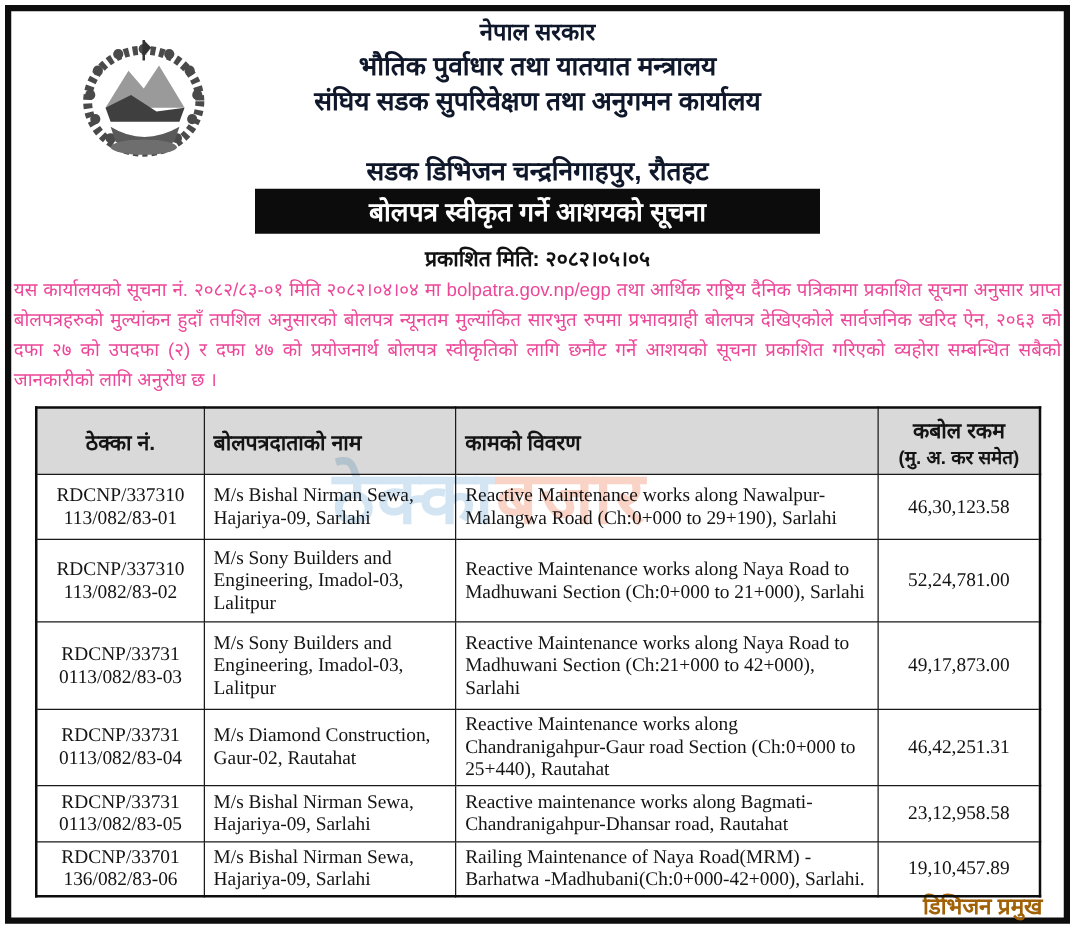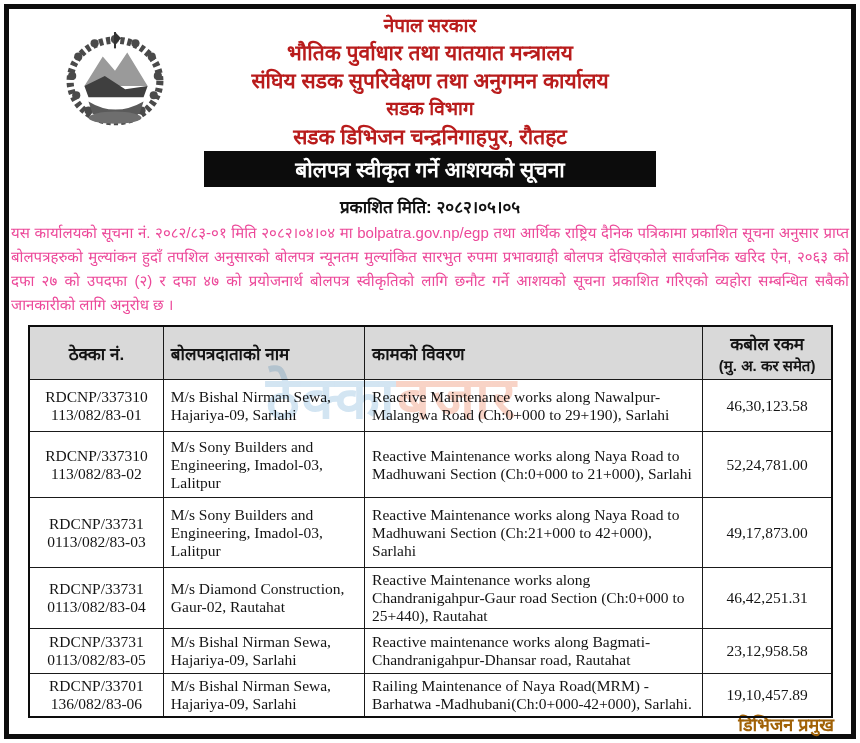--- a/index.html
+++ b/index.html
@@ -3,21 +3,21 @@
 <meta charset="utf-8">
 <style>
   html,body{margin:0;padding:0;background:#fff;}
   .page{
     position:relative;width:860px;height:743px;background:#fff;
     font-family:"Liberation Sans","DejaVu Sans",sans-serif;color:#111;overflow:hidden;
   }
   .frame{position:absolute;left:4px;top:4px;right:4px;bottom:4px;border:5px solid #0d0d0d;pointer-events:none;}
   
   .emblem{position:absolute;left:64px;top:30px;width:102px;height:102px;}
-  .hline{position:absolute;left:0;width:100%;text-align:center;font-weight:bold;color:#b91c1c;}
+  .hline{position:absolute;left:0;width:100%;text-align:center;font-weight:bold;color:#0f172a;}
   .h1{top:12px;font-size:19px;}
   .h2{top:38px;font-size:21px;}
   .h3{top:66px;font-size:21px;}
   .h4{top:95px;font-size:19px;}
   .h5{top:122px;font-size:21px;}
   .banner{
     position:absolute;left:204px;top:151px;width:452px;height:36px;background:#0c0c0c;color:#fff;
     display:flex;align-items:center;justify-content:center;font-size:21px;font-weight:bold;
   }
   .pubdate{position:absolute;left:0;top:195px;width:100%;text-align:center;font-size:17px;font-weight:bold;}
@@ -77,21 +77,20 @@
     <rect x="49" y="2" width="2" height="16" fill="#333"></rect>
     <polygon points="20,55 38,26 50,40 62,22 82,55" fill="#9a9a9a"></polygon>
     <polygon points="20,55 40,45 60,58 82,55 78,66 24,66" fill="#3f3f3f"></polygon>
     <path d="M24,70 Q50,86 78,70 L74,82 Q50,92 28,82 Z" fill="#5a5a5a"></path>
     <ellipse cx="50" cy="86" rx="26" ry="6" fill="#6e6e6e"></ellipse>
   </svg>
 
   <div class="hline h1">नेपाल सरकार</div>
   <div class="hline h3">संघिय सडक सुपरिवेक्षण तथा अनुगमन कार्यालय</div>
   <div class="hline h2">भौतिक पुर्वाधार तथा यातयात मन्त्रालय</div>
-  <div class="hline h4">सडक विभाग</div>
   <div class="hline h5">सडक डिभिजन चन्द्रनिगाहपुर, रौतहट</div>
 
   <div class="banner">
     <span>बोलपत्र स्वीकृत गर्ने आशयको सूचना</span>
   </div>
 
   <div class="pubdate">प्रकाशित मिति: २०८२।०५।०५</div>
 
   <div class="bodytext">यस कार्यालयको सूचना नं. २०८२/८३-०१ मिति २०८२।०४।०४ मा bolpatra.gov.np/egp तथा आर्थिक राष्ट्रिय दैनिक पत्रिकामा प्रकाशित सूचना अनुसार प्राप्त बोलपत्रहरुको मुल्यांकन हुदाँ तपशिल अनुसारको बोलपत्र न्यूनतम मुल्यांकित सारभुत रुपमा प्रभावग्राही बोलपत्र देखिएकोले सार्वजनिक खरिद ऐन, २०६३ को दफा २७ को उपदफा (२) र दफा ४७ को प्रयोजनार्थ बोलपत्र स्वीकृतिको लागि छनौट गर्ने आशयको सूचना प्रकाशित गरिएको व्यहोरा सम्बन्धित सबैको जानकारीको लागि अनुरोध छ ।</div>
 

